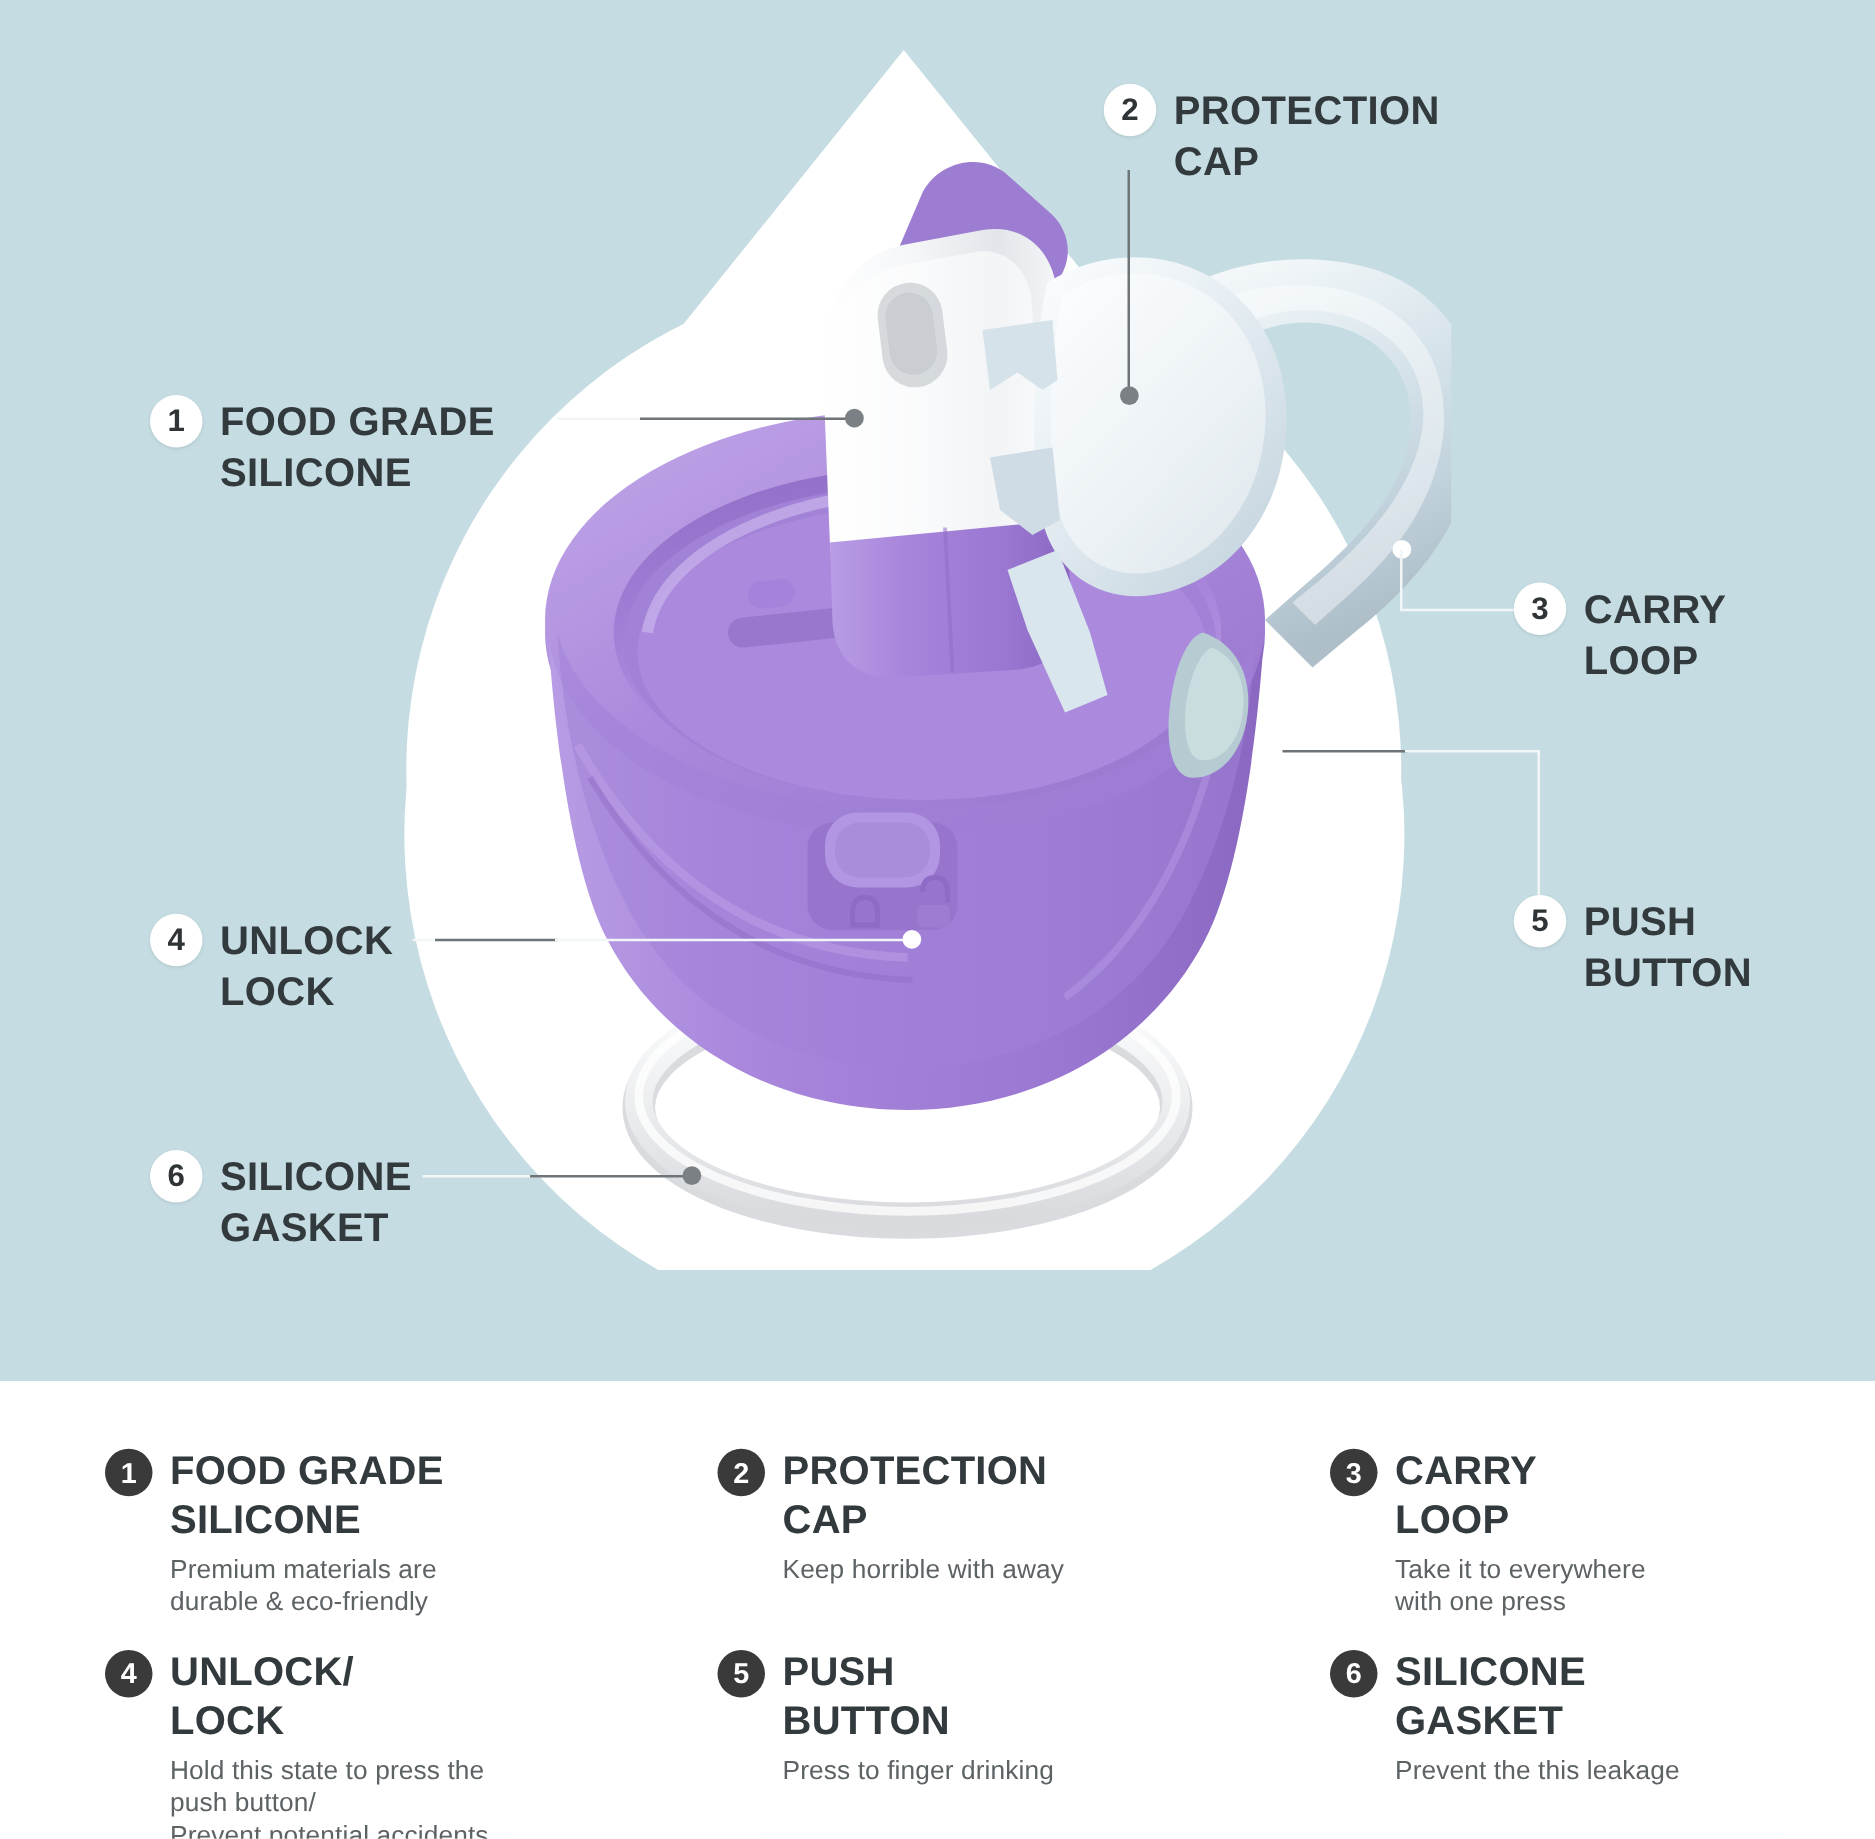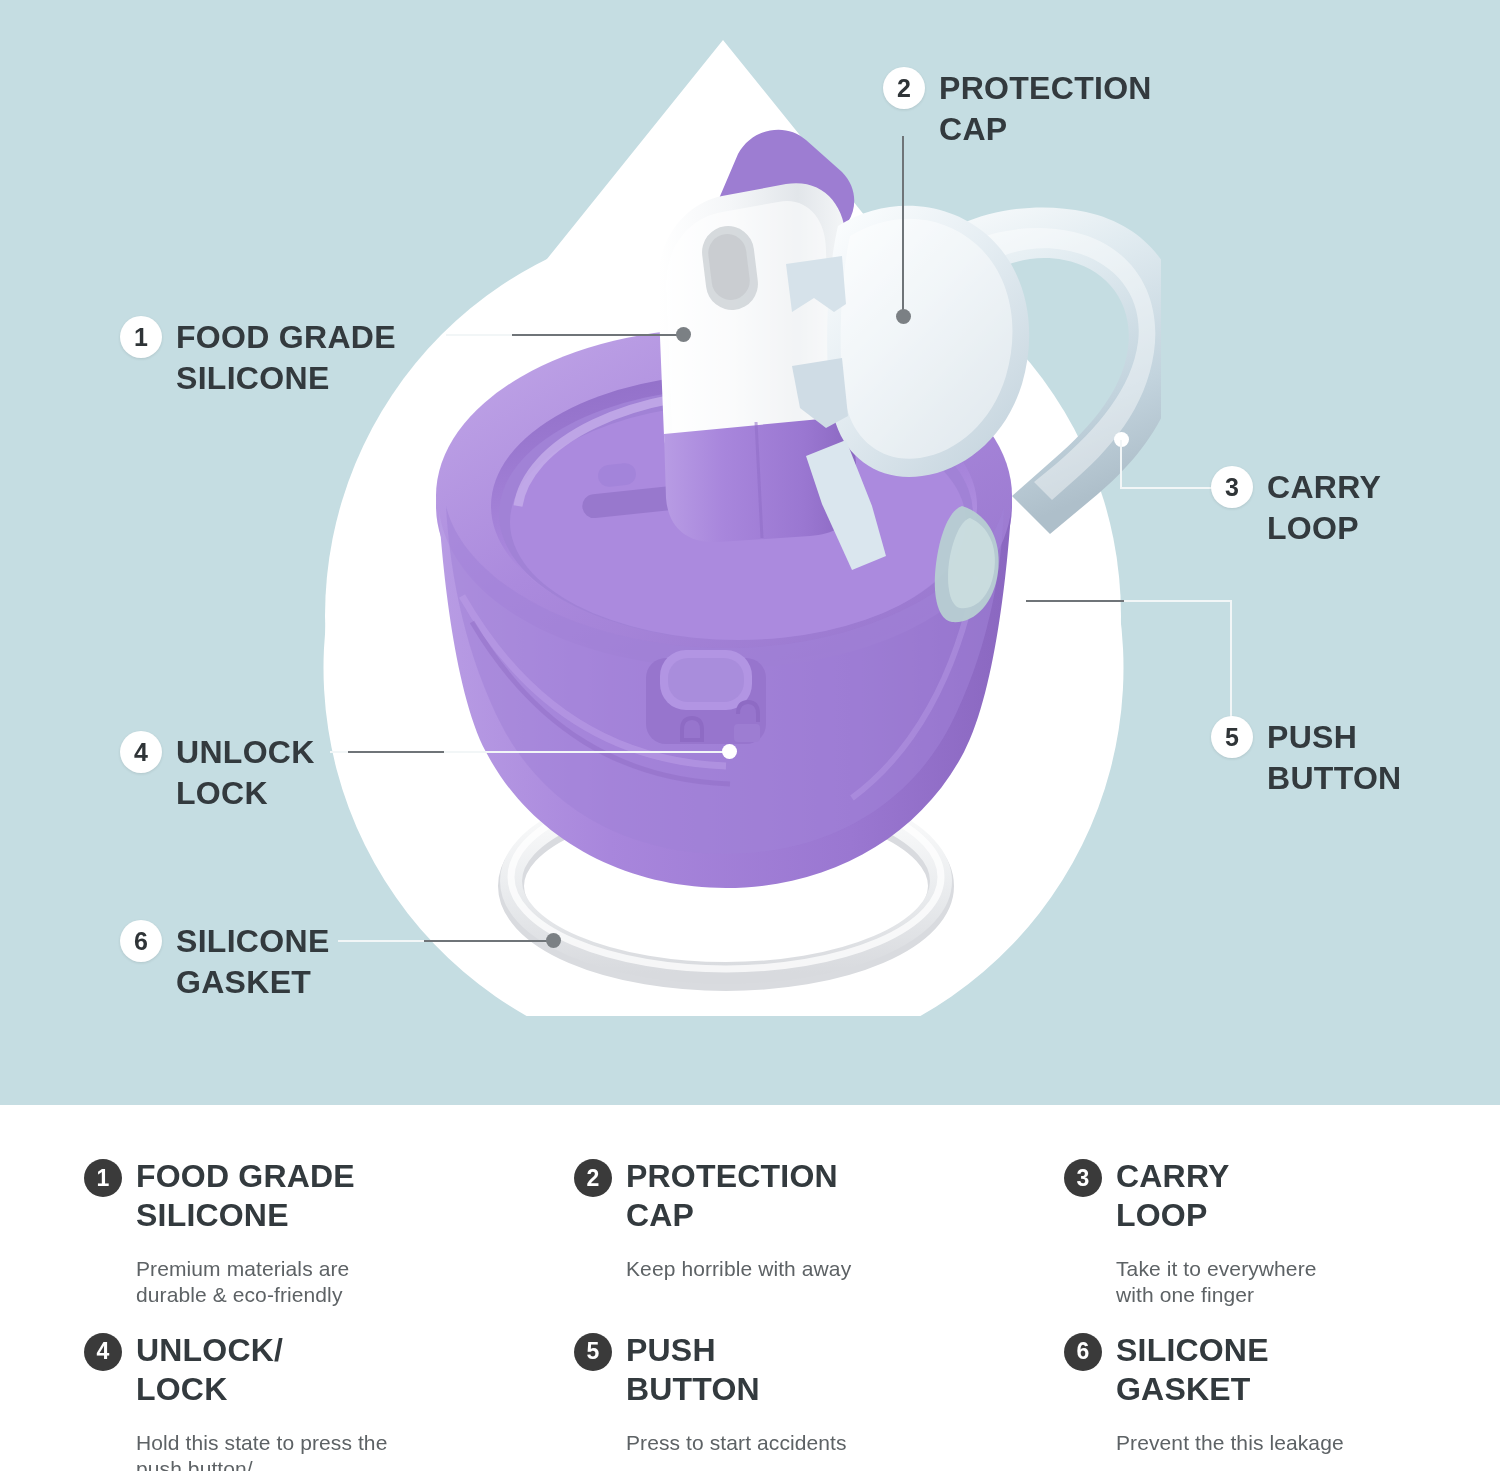--- a/index.html
+++ b/index.html
@@ -65,21 +65,21 @@
     display:flex; align-items:center; justify-content:center;
     font-size:23px; font-weight:bold; line-height:1; margin-top:2px;
   }
   .legend-body { min-width:0; }
   .legend-title {
     font-size:32px; font-weight:bold; color:#333a3e;
     line-height:1.22; white-space:pre-line; letter-spacing:.2px;
   }
   .legend-desc {
     font-size:21px; color:#5d6265; line-height:1.25;
-    white-space:pre-line; margin-top:21px; letter-spacing:.1px;
+    white-space:pre-line; margin-top:8px; letter-spacing:.1px;
   }
 </style>
 </head>
 <body>
 
 <div id="page">
 
   <div class="hero">
 
     <svg class="droplet" viewBox="0 0 875 980">
@@ -304,41 +304,41 @@
         <div class="legend-desc">Keep horrible with away</div>
       </div>
     </div>
 
     <div class="legend-item">
       <div class="badge-f">3</div>
       <div class="legend-body">
         <div class="legend-title">CARRY
 LOOP</div>
         <div class="legend-desc">Take it to everywhere
-with one finger</div>
+with one press</div>
       </div>
     </div>
 
     <div class="legend-item">
       <div class="badge-f">4</div>
       <div class="legend-body">
         <div class="legend-title">UNLOCK/
 LOCK</div>
         <div class="legend-desc">Hold this state to press the
 push button/
 Prevent potential accidents</div>
       </div>
     </div>
 
     <div class="legend-item">
       <div class="badge-f">5</div>
       <div class="legend-body">
         <div class="legend-title">PUSH
 BUTTON</div>
-        <div class="legend-desc">Press to start accidents</div>
+        <div class="legend-desc">Press to finger drinking</div>
       </div>
     </div>
 
     <div class="legend-item">
       <div class="badge-f">6</div>
       <div class="legend-body">
         <div class="legend-title">SILICONE
 GASKET</div>
         <div class="legend-desc">Prevent the this leakage</div>
       </div>

